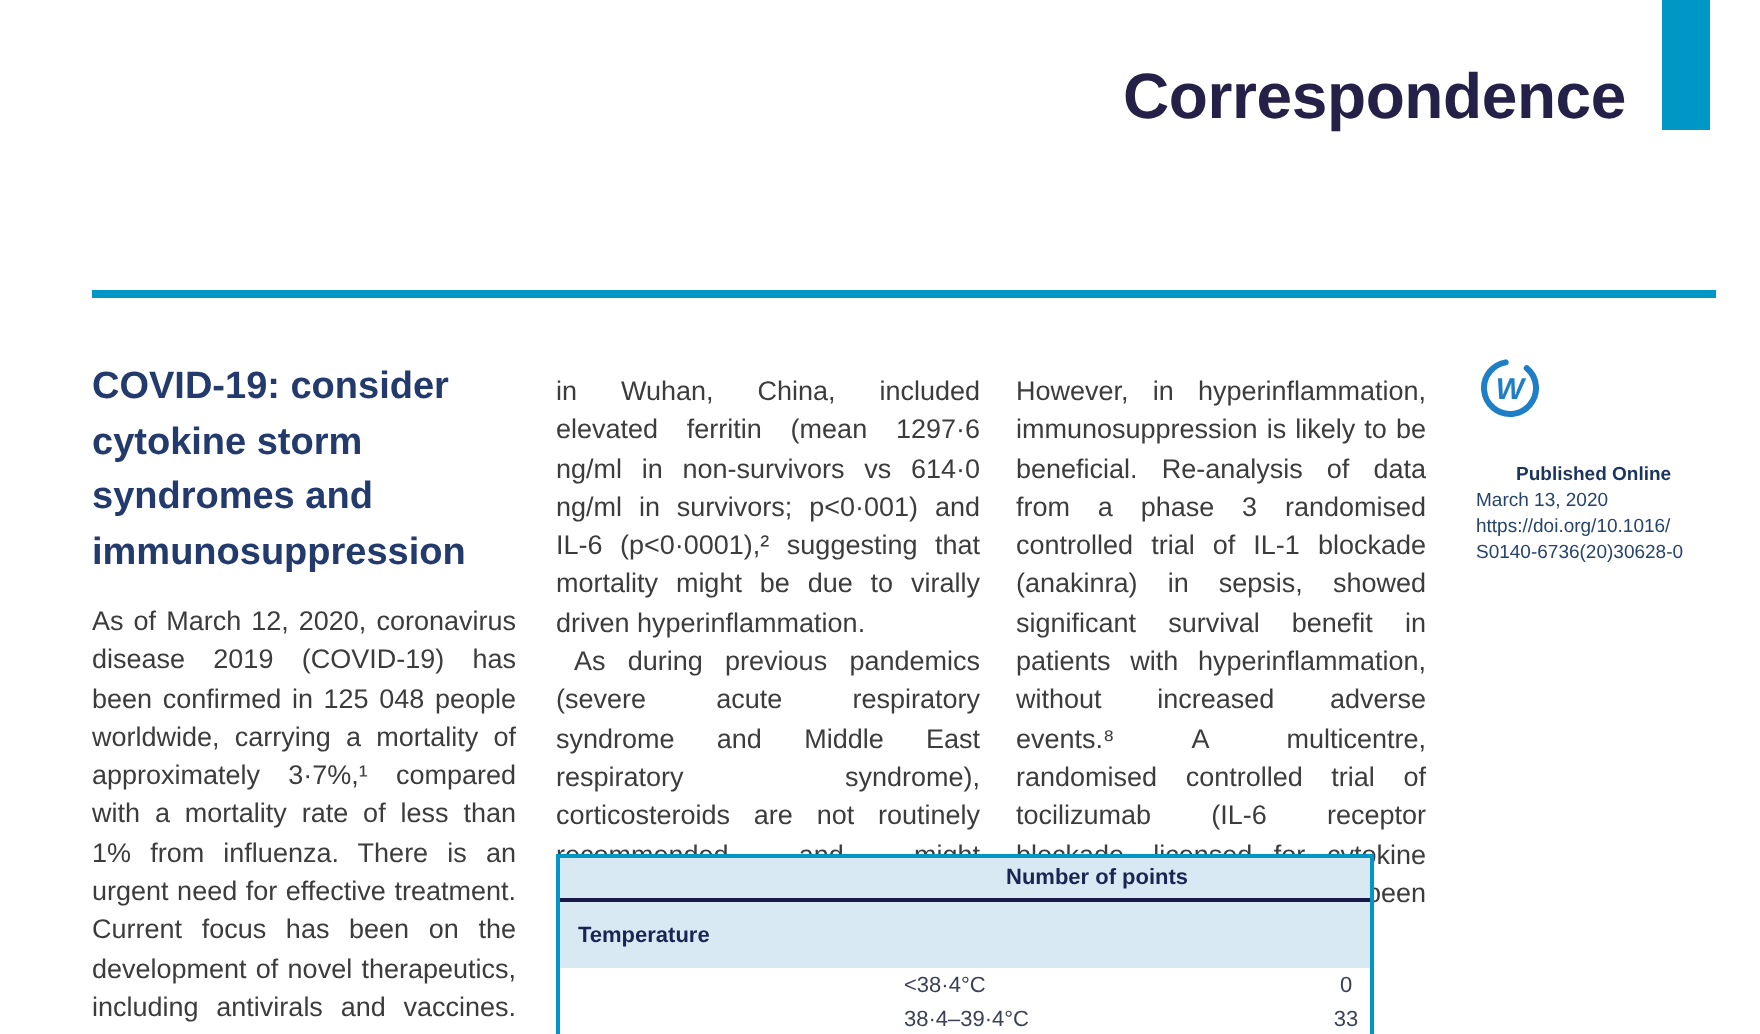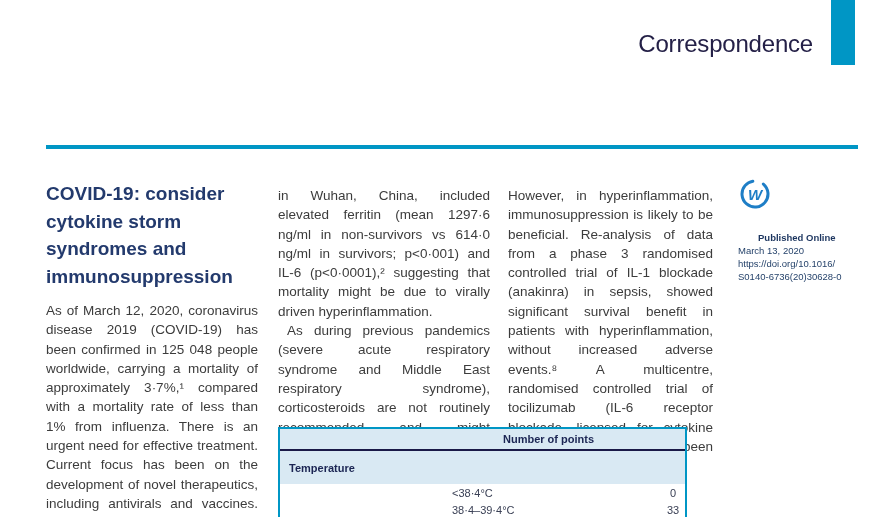--- a/index.html
+++ b/index.html
@@ -8,21 +8,21 @@
     position: relative;
     overflow: hidden;
     background: #ffffff;
     font-family: "Liberation Sans", "DejaVu Sans", sans-serif;
   }
 
   
   .section-label {
     position: absolute;
     top: 30px; right: 67px;
-    font-size: 24px; font-weight: normal;
+    font-size: 32px; font-weight: bold;
     color: #242047;
     letter-spacing: -0.2px;
   }
   .corner-block {
     position: absolute;
     top: 0; left: 831px;
     width: 24px; height: 65px;
     background: #0096c5;
   }
   .top-rule {

